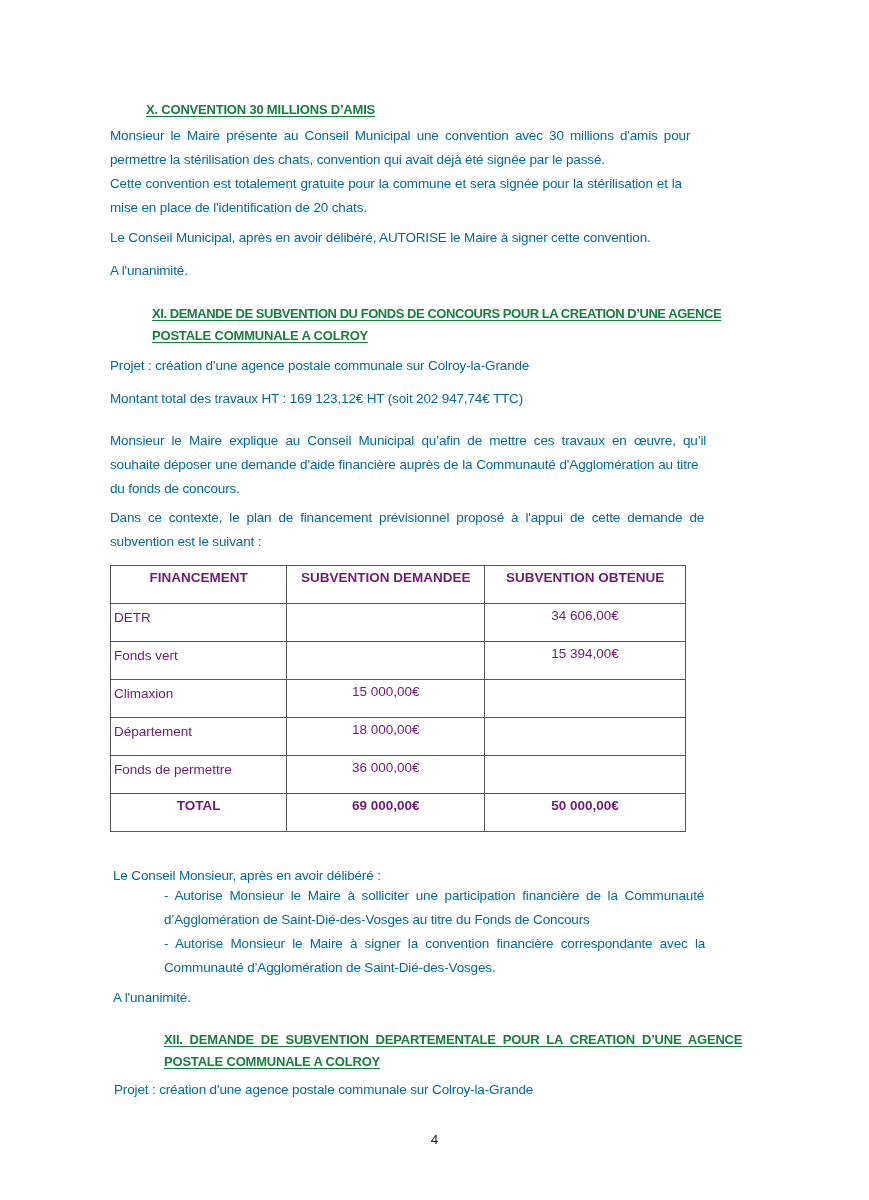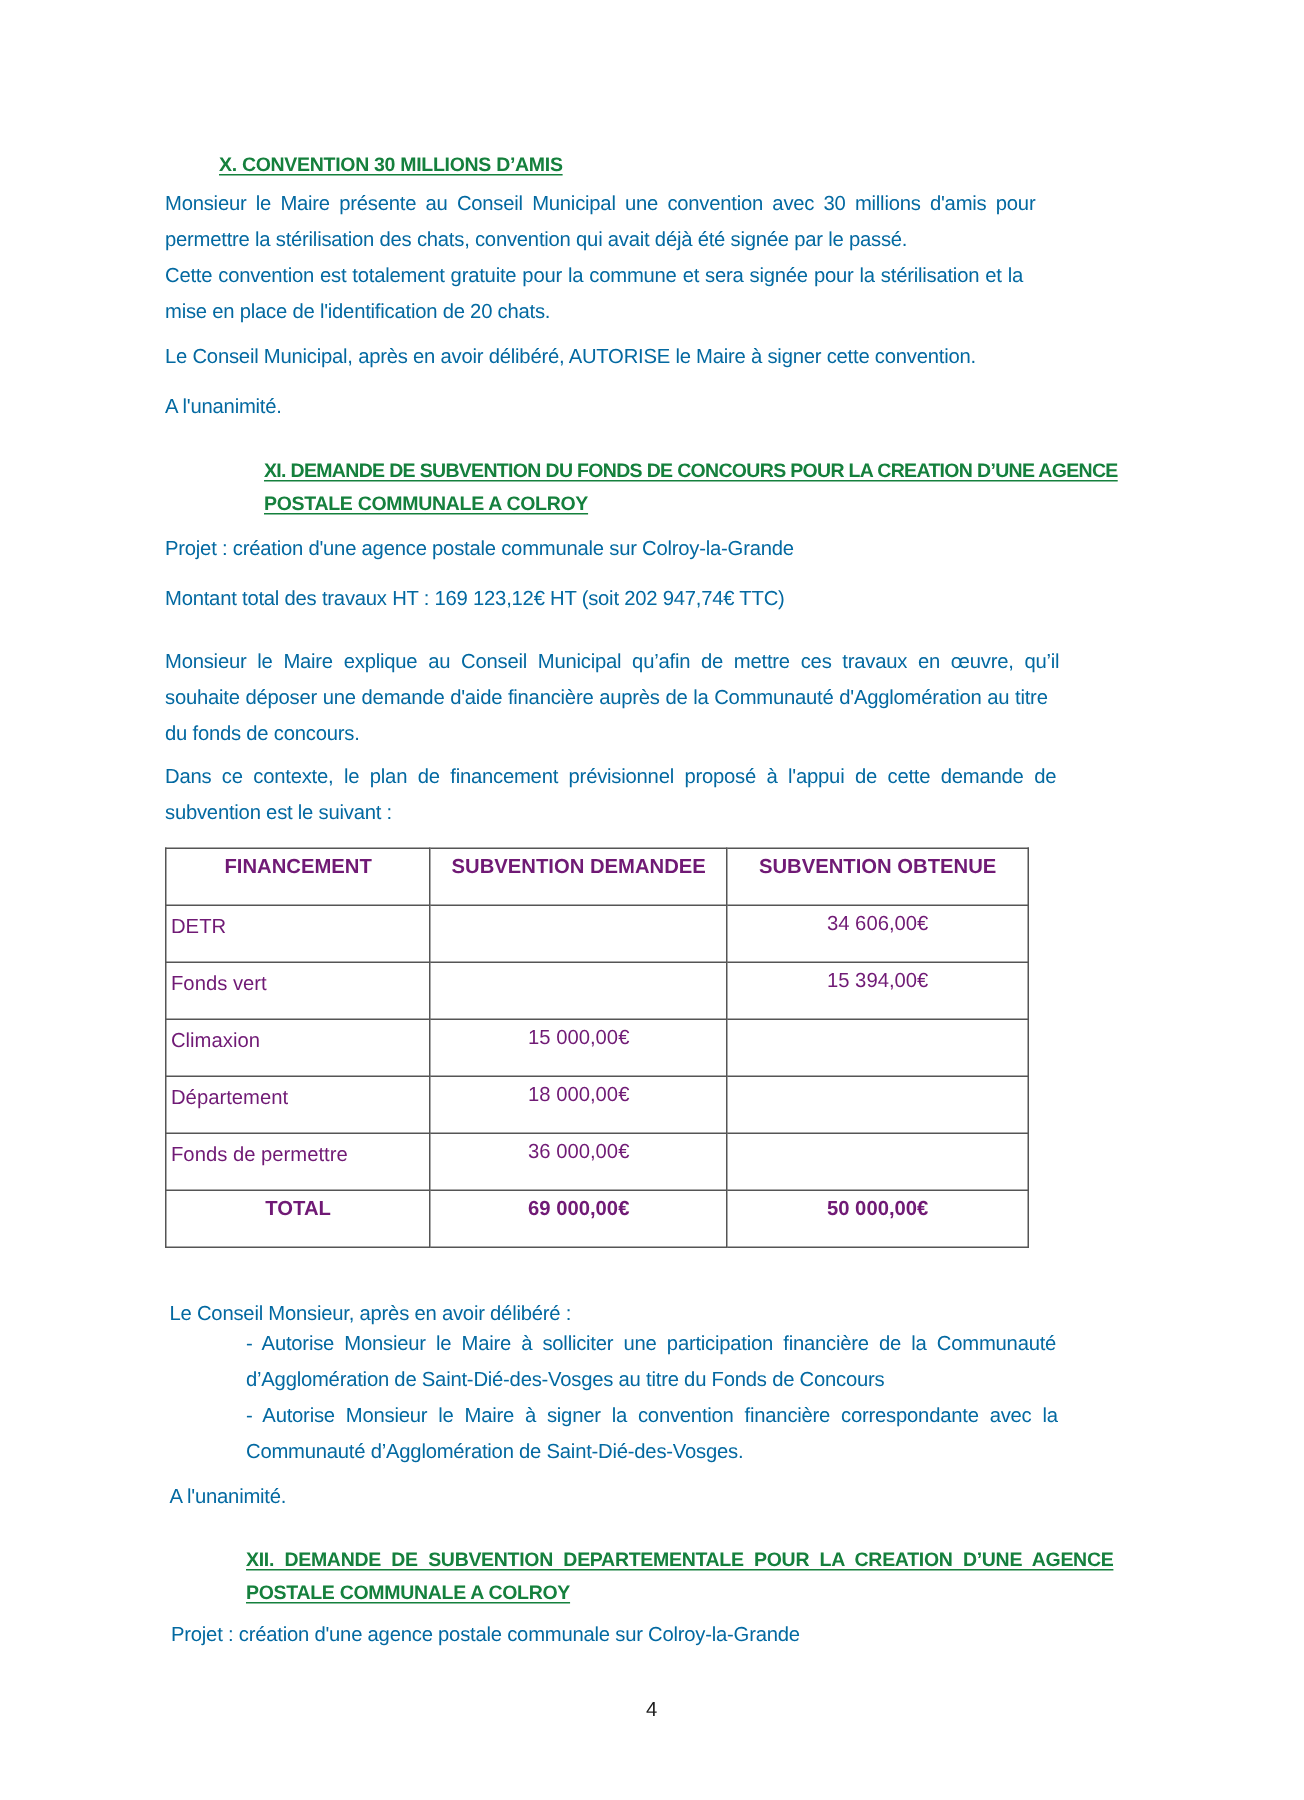--- a/index.html
+++ b/index.html
@@ -40,21 +40,21 @@
   <div class="abs para" style="left:110px; top:124px; width:654px;">
     <div class="line" style="word-spacing:2.6px;">Monsieur le Maire présente au Conseil Municipal une convention avec 30 millions d'amis pour</div>
     <div class="line">permettre la stérilisation des chats, convention qui avait déjà été signée par le passé.</div>
     <div class="line" style="word-spacing:0.4px;">Cette convention est totalement gratuite pour la commune et sera signée pour la stérilisation et la</div>
     <div class="line">mise en place de l'identification de 20 chats.</div>
   </div>
 
   <div class="abs para line" style="left:110px; top:226px;">Le Conseil Municipal, après en avoir délibéré, AUTORISE le Maire à signer cette convention.</div>
   <div class="abs para line" style="left:110px; top:259px;">A l'unanimité.</div>
 
-  <div class="abs heading" style="left:176px; top:303px;">
+  <div class="abs heading" style="left:152px; top:303px;">
     <div class="line" style="letter-spacing:-0.45px;">XI. DEMANDE DE SUBVENTION DU FONDS DE CONCOURS POUR LA CREATION D’UNE AGENCE</div>
     <div class="line">POSTALE COMMUNALE A COLROY</div>
   </div>
 
   <div class="abs para line" style="left:110px; top:354px;">Projet : création d'une agence postale communale sur Colroy-la-Grande</div>
   <div class="abs para line" style="left:110px; top:387px;">Montant total des travaux HT : 169 123,12€ HT (soit 202 947,74€ TTC)</div>
 
   <div class="abs para" style="left:110px; top:429px;">
     <div class="line" style="word-spacing:3.6px;">Monsieur le Maire explique au Conseil Municipal qu’afin de mettre ces travaux en œuvre, qu’il</div>
     <div class="line" style="word-spacing:0.2px;">souhaite déposer une demande d'aide financière auprès de la Communauté d'Agglomération au titre</div>

